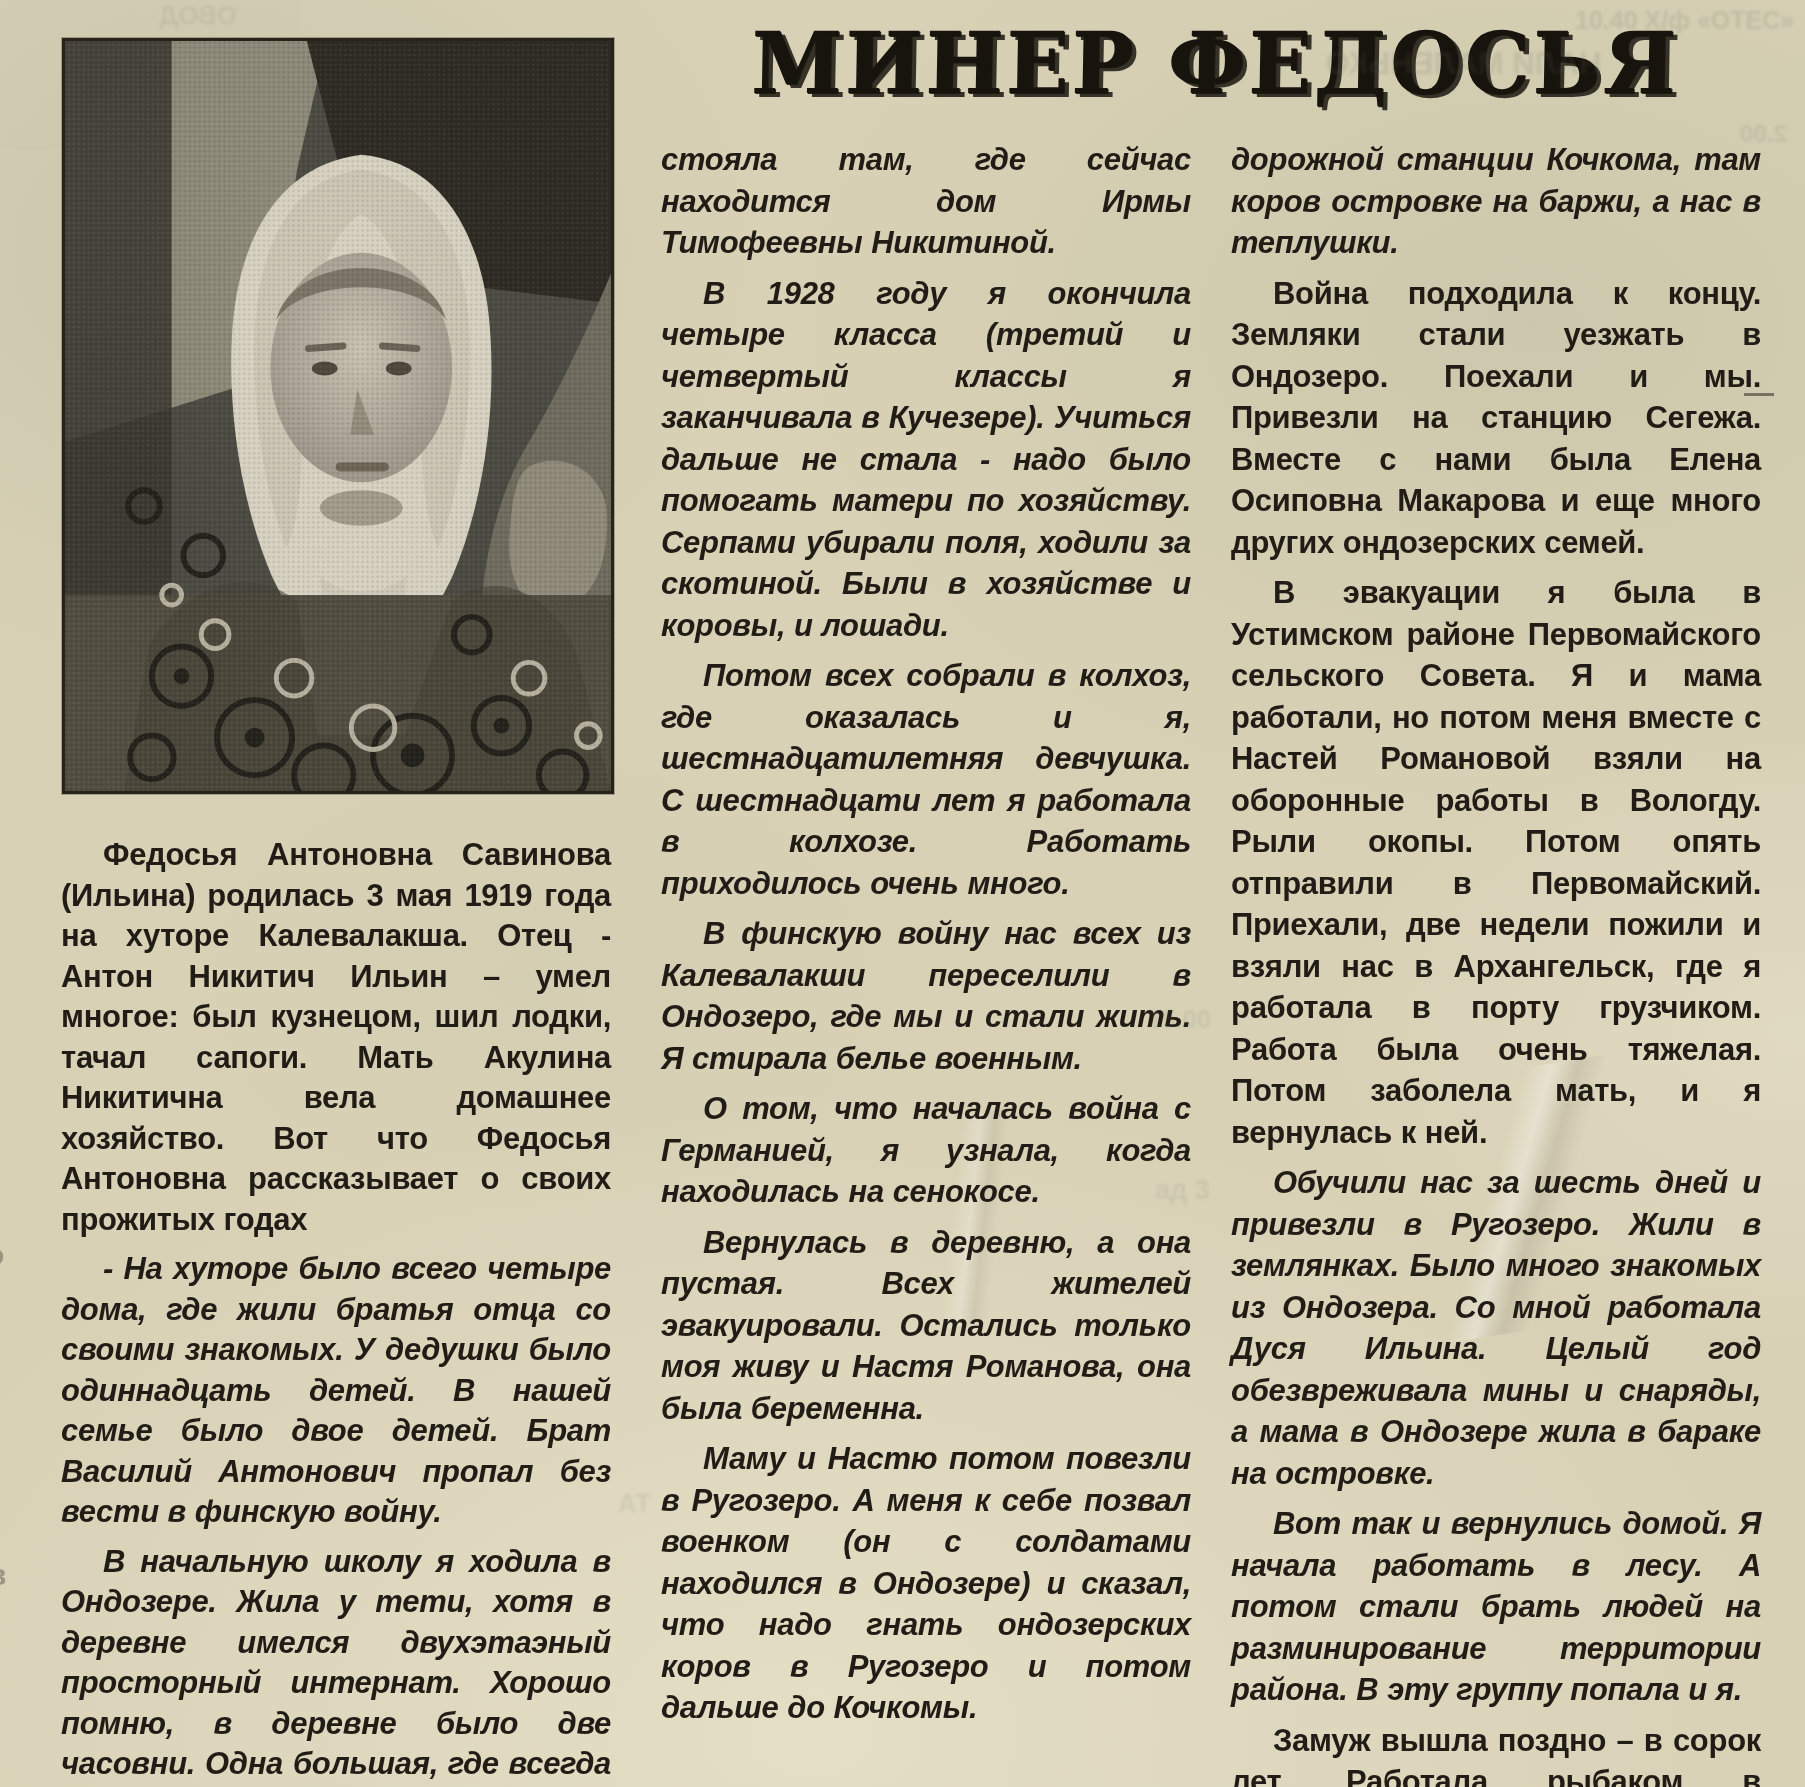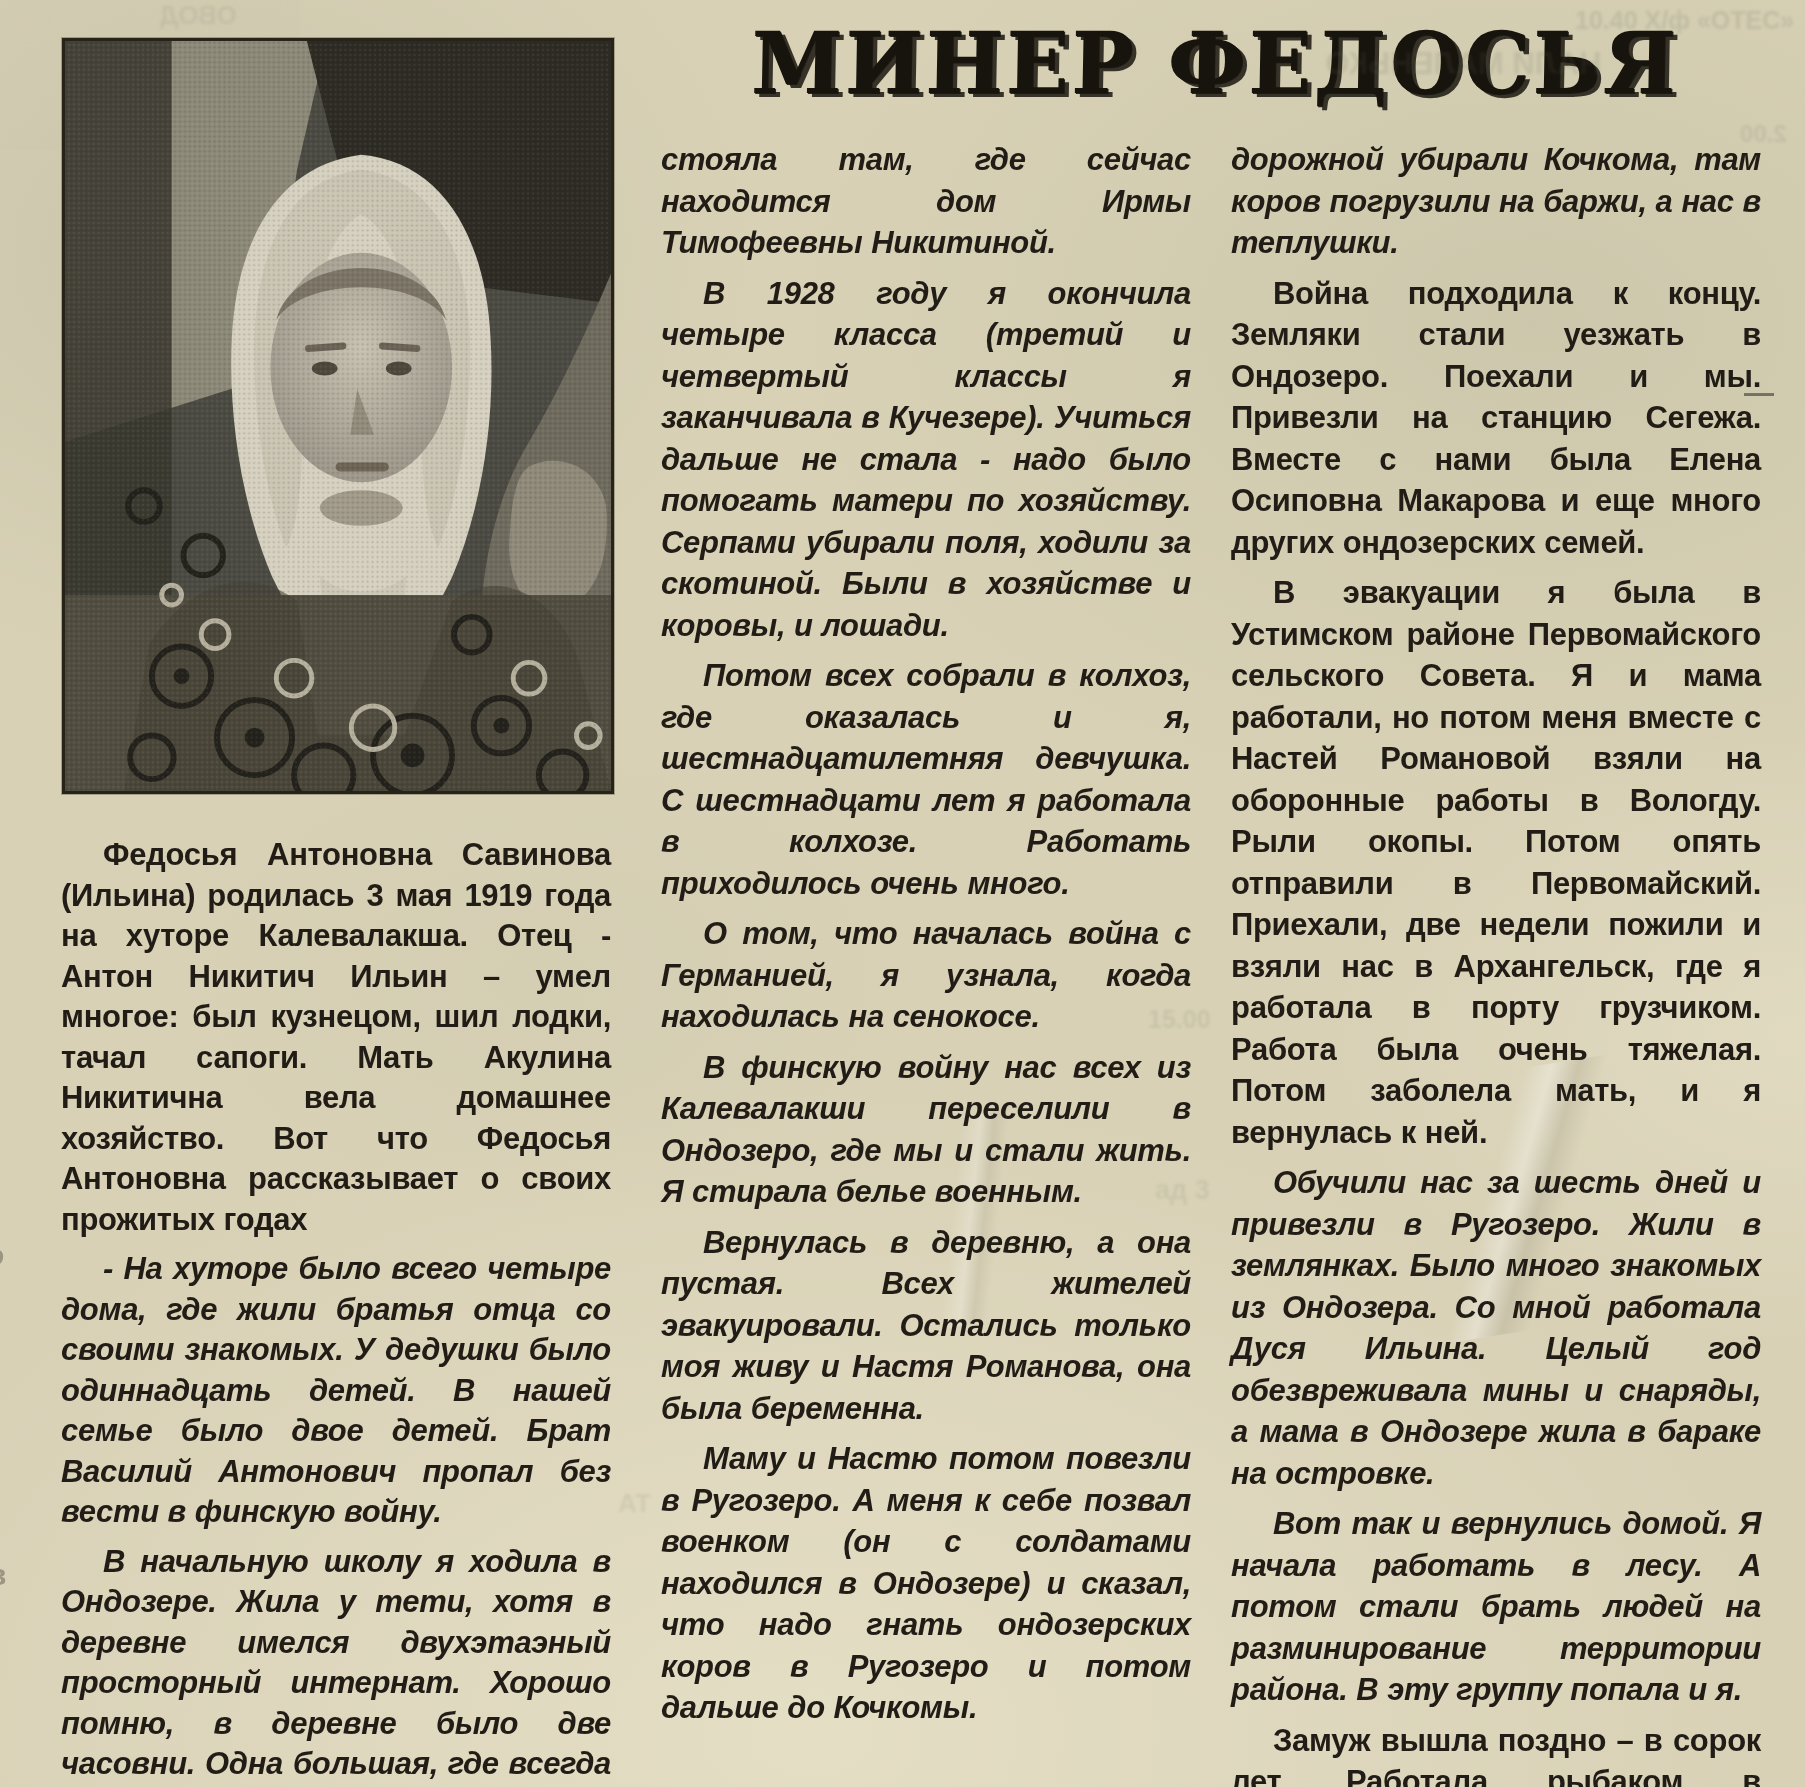--- a/index.html
+++ b/index.html
@@ -157,29 +157,29 @@
         <p class="">Федосья Антоновна Савинова (Ильина) родилась 3 мая 1919 года на хуторе Калевалакша. Отец - Антон Никитич Ильин – умел многое: был кузнецом, шил лодки, тачал сапоги. Мать Акулина Никитична вела домашнее хозяйство. Вот что Федосья Антоновна рассказывает о своих прожитых годах</p>
         <p class="it ">- На хуторе было всего четыре дома, где жили братья отца со своими знакомых. У дедушки было одиннадцать детей. В нашей семье было двое детей. Брат Василий Антонович пропал без вести в финскую войну.</p>
         <p class="it ">В начальную школу я ходила в Ондозере. Жила у тети, хотя в деревне имелся двухэтаэный просторный интернат. Хорошо помню, в деревне было две часовни. Одна большая, где всегда на праздники звонил колокол. Далеко было слышно - даже у нас на хуторе. Эта часовня</p>
       </div>
   </div>
   <div class="col col-mid">
     <div>
         <p class="it noind">стояла там, где сейчас находится дом Ирмы Тимофеевны Никитиной.</p>
         <p class="it ">В 1928 году я окончила четыре класса (третий и четвертый классы я заканчивала в Кучезере). Учиться дальше не стала - надо было помогать матери по хозяйству. Серпами убирали поля, ходили за скотиной. Были в хозяйстве и коровы, и лошади.</p>
         <p class="it ">Потом всех собрали в колхоз, где оказалась и я, шестнадцатилетняя девчушка. С шестнадцати лет я работала в колхозе. Работать приходилось очень много.</p>
+        <p class="it ">В финскую войну нас всех из Калевалакши переселили в Ондозеро, где мы и стали жить. Я стирала белье военным.</p>
         <p class="it ">О том, что началась война с Германией, я узнала, когда находилась на сенокосе.</p>
-        <p class="it ">В финскую войну нас всех из Калевалакши переселили в Ондозеро, где мы и стали жить. Я стирала белье военным.</p>
         <p class="it ">Вернулась в деревню, а она пустая. Всех жителей эвакуировали. Остались только моя живу и Настя Романова, она была беременна.</p>
         <p class="it ">Маму и Настю потом повезли в Ругозеро. А меня к себе позвал военком (он с солдатами находился в Ондозере) и сказал, что надо гнать ондозерских коров в Ругозеро и потом дальше до Кочкомы.</p>
       </div>
   </div>
   <div class="col col-right">
     <div>
-        <p class="it noind">дорожной убирали Кочкома, там коров погрузили на баржи, а нас в теплушки.</p>
+        <p class="it noind">дорожной станции Кочкома, там коров островке на баржи, а нас в теплушки.</p>
         <p class="">Война подходила к концу. Земляки стали уезжать в Ондозеро. Поехали и мы. Привезли на станцию Сегежа. Вместе с нами была Елена Осиповна Макарова и еще много других ондозерских семей.</p>
         <p class="">В эвакуации я была в Устимском районе Первомайского сельского Совета. Я и мама работали, но потом меня вместе с Настей Романовой взяли на оборонные работы в Вологду. Рыли окопы. Потом опять отправили в Первомайский. Приехали, две недели пожили и взяли нас в Архангельск, где я работала в порту грузчиком. Работа была очень тяжелая. Потом заболела мать, и я вернулась к ней.</p>
         <p class="it ">Обучили нас за шесть дней и привезли в Ругозеро. Жили в землянках. Было много знакомых из Ондозера. Со мной работала Дуся Ильина. Целый год обезвреживала мины и снаряды, а мама в Ондозере жила в бараке на островке.</p>
         <p class="it ">Вот так и вернулись домой. Я начала работать в лесу. А потом стали брать людей на разминирование территории района. В эту группу попала и я.</p>
         <p class="">Замуж вышла поздно – в сорок лет. Работала рыбаком в рыболовецком колхозе. На пенсию вышла с подсобного хозяйства. Сейчас живу одна. Всю работу по дому делаю еще сама.</p>
       </div>
 
   </div>
 
 <span class="bleed" style="left: 1575px; top: 6px; font-size: 25px; opacity: 0.16;">10.40 Х/ф «ОТЕС»</span>

